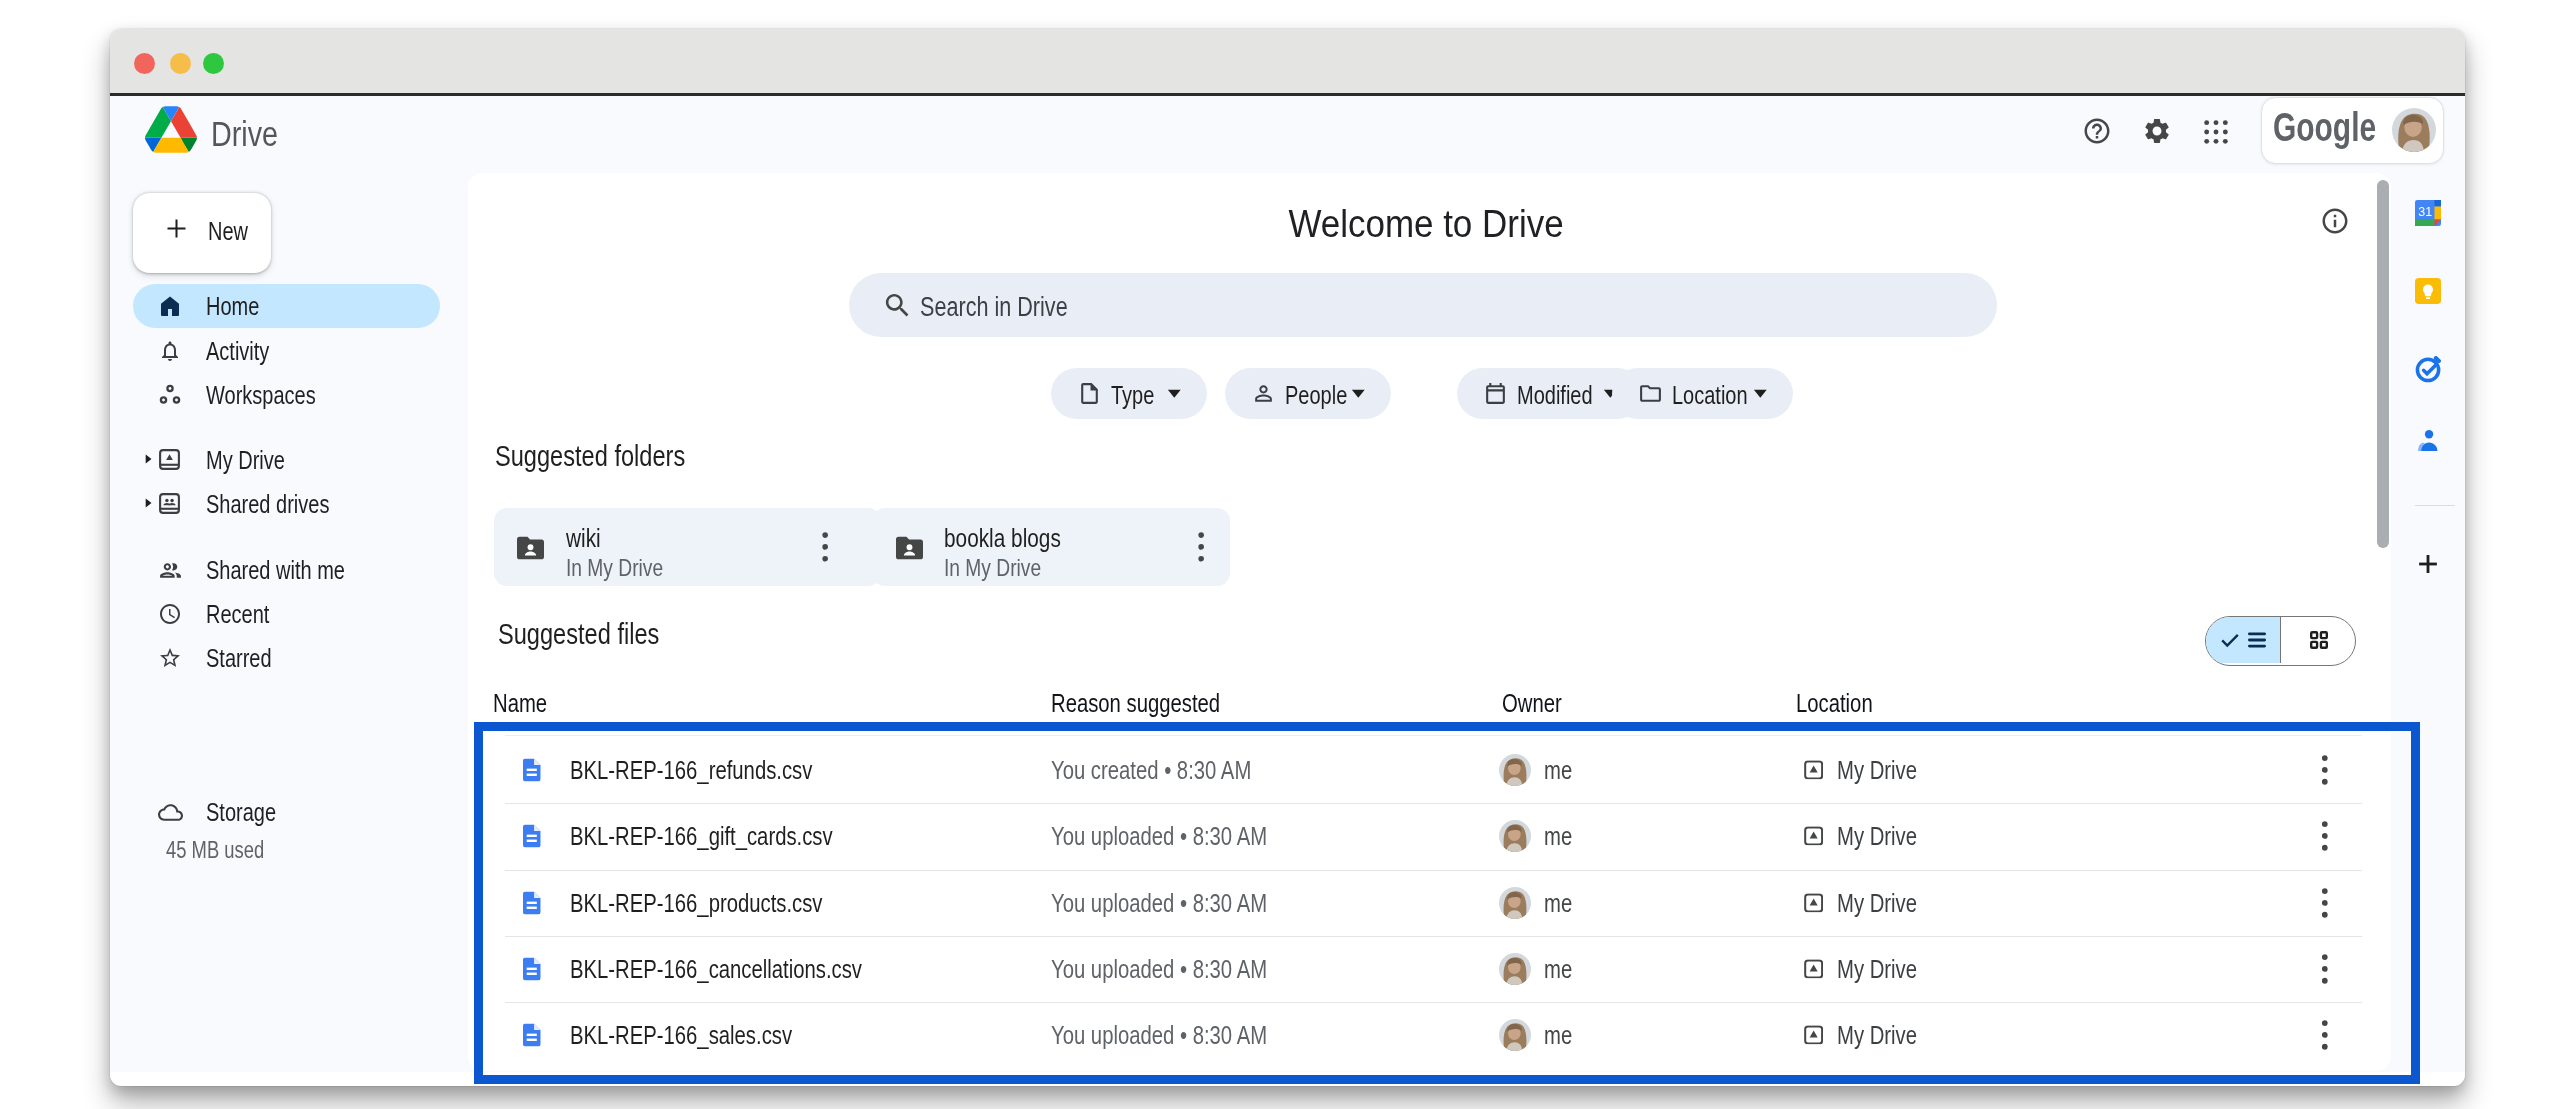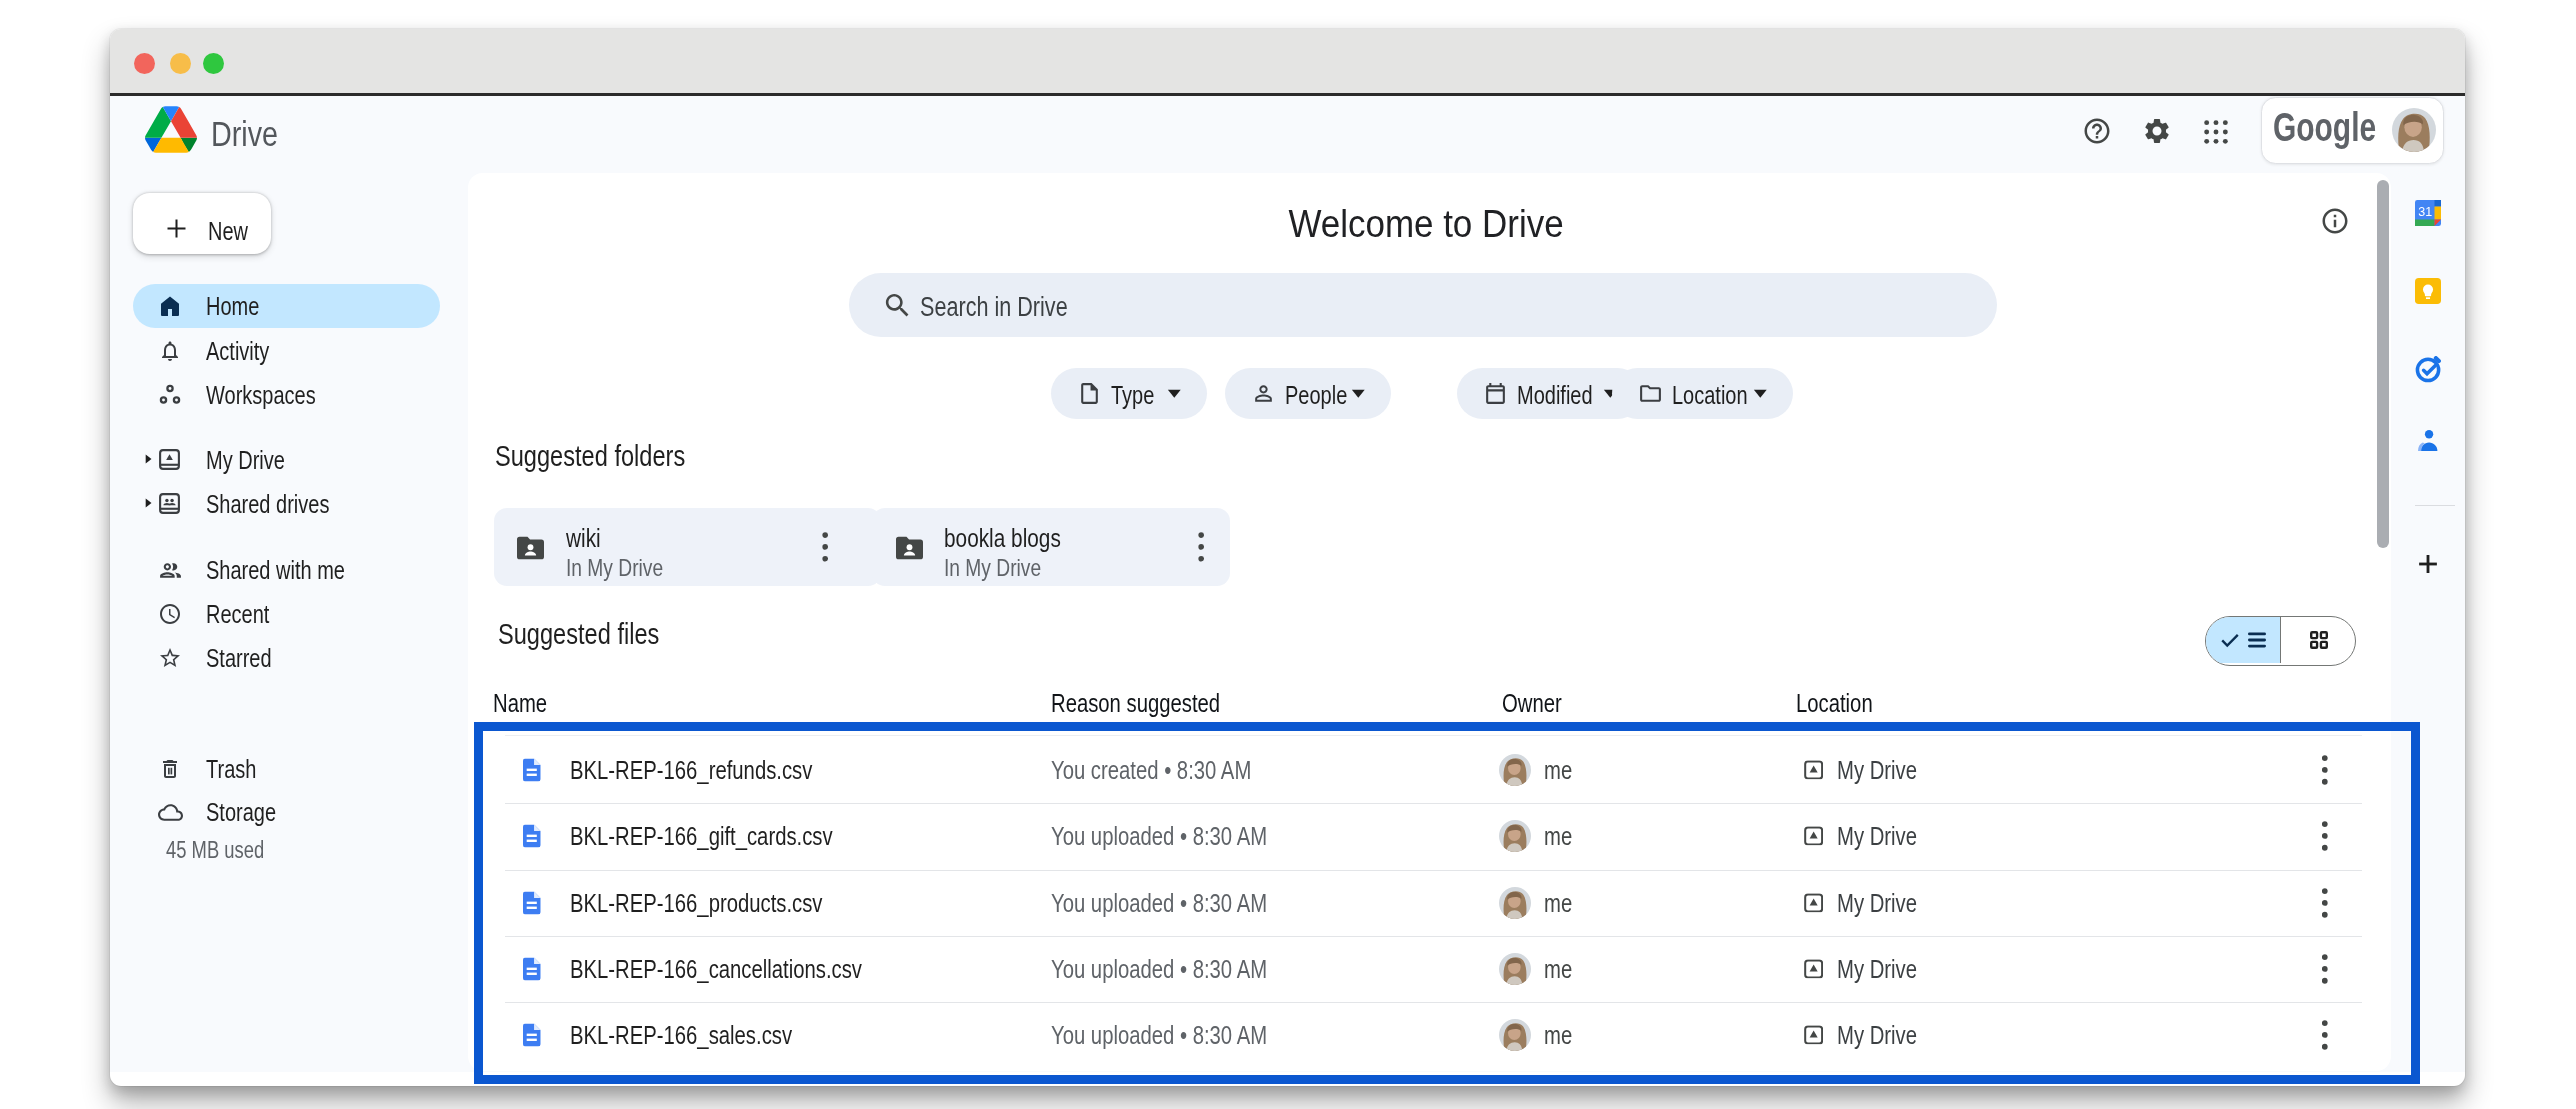--- a/index.html
+++ b/index.html
@@ -86,21 +86,21 @@
       </defs>
     <g clip-path="url(#avc)">
       <rect width="48" height="48" fill="#d3d8dd"></rect>
       <path d="M8 48 C6 34 6 20 12 12 C17 5 31 4 36 11 C42 19 42 34 40 48z" fill="#9b7d5e"></path>
       <ellipse cx="23" cy="21" rx="9.5" ry="10.5" fill="#c8a489"></ellipse>
       <path d="M12.5 19 C11 10 19 6.5 25 7.5 C31.5 8.5 35 13 33.5 18 C29 13.5 17 14.5 12.5 19z" fill="#82664c"></path>
       <path d="M11 48 C12 39 17 35 23.5 35 C30 35 34 39 35 48z" fill="#cfc8bf"></path>
     </g>
   </svg>
 
-  <div id="newbtn" class="abs" style="left:23px;top:164px;width:138px;height:61px;background:#ffffff;border-radius:16.6px;box-shadow:0 0.9px 2.8px rgba(0,0,0,0.25), 0 2.8px 7.4px rgba(0,0,0,0.12);">
+  <div id="newbtn" class="abs" style="left:23px;top:164px;width:138px;height:80px;background:#ffffff;border-radius:16.6px;box-shadow:0 0.9px 2.8px rgba(0,0,0,0.25), 0 2.8px 7.4px rgba(0,0,0,0.12);">
     <svg class="abs" style="left:30px;top:22px;" width="27" height="27" viewBox="0 0 24 24">
         <path d="M11.1 4h1.8v16h-1.8z" fill="#1f1f1f"></path>
         <path d="M4 11.1h16v1.8H4z" fill="#1f1f1f"></path>
       </svg>
     <div class="txt n80" style="left:75px;top:24px;font-size:25px;">New</div>
   </div>
 
   <div class="navrow sel" style="top:255px;">
     <div class="navicon">
         <svg width="24" height="24" viewBox="0 0 24 24" fill="#0a2e52">
@@ -174,30 +174,20 @@
       </div>
     <div class="navlabel">Recent</div>
   </div>
   <div class="navrow" style="top:607px;">
     <div class="navicon">
         <svg width="24" height="24" viewBox="0 0 24 24" fill="#3b3e42">
           <path d="M22 9.24l-7.19-.62L12 2 9.19 8.63 2 9.24l5.46 4.73L5.82 21 12 17.27 18.18 21l-1.63-7.03L22 9.24zM12 15.4l-3.76 2.27 1-4.28-3.32-2.88 4.38-.38L12 6.1l1.71 4.04 4.38.38-3.32 2.88 1 4.28L12 15.4z"></path>
         </svg>
       </div>
     <div class="navlabel">Starred</div>
-  </div>
-  <div class="navrow" style="top:718px;">
-    <div class="navicon">
-        <svg width="24" height="24" viewBox="0 0 24 24" fill="#3b3e42">
-          <path d="M6 19c0 1.1.9 2 2 2h8c1.1 0 2-.9 2-2V7H6v12zM8 9h8v10H8V9zm7.5-5-1-1h-5l-1 1H5v2h14V4h-3.5z"></path>
-          <rect x="10" y="10.8" width="1.7" height="6.6"></rect>
-          <rect x="12.5" y="10.8" width="1.7" height="6.6"></rect>
-        </svg>
-      </div>
-    <div class="navlabel">Trash</div>
   </div>
   <div class="navrow" style="top:761px;">
     <div class="navicon">
         <svg width="25" height="25" viewBox="0 0 24 24" fill="#3b3e42">
           <path d="M19.35 10.04C18.67 6.59 15.64 4 12 4 9.11 4 6.6 5.64 5.35 8.04 2.34 8.36 0 10.91 0 14c0 3.31 2.69 6 6 6h13c2.76 0 5-2.24 5-5 0-2.64-2.05-4.78-4.65-4.96zM19 18H6c-2.21 0-4-1.79-4-4s1.79-4 4-4h.71C7.37 7.69 9.48 6 12 6c3.04 0 5.5 2.46 5.5 5.5v.5H19c1.66 0 3 1.34 3 3s-1.34 3-3 3z"></path>
         </svg>
       </div>
     <div class="navlabel">Storage</div>
   </div>
   <div class="txt n80" style="left:56px;top:808px;font-size:23px;color:#5f6368;">45 MB used</div>

